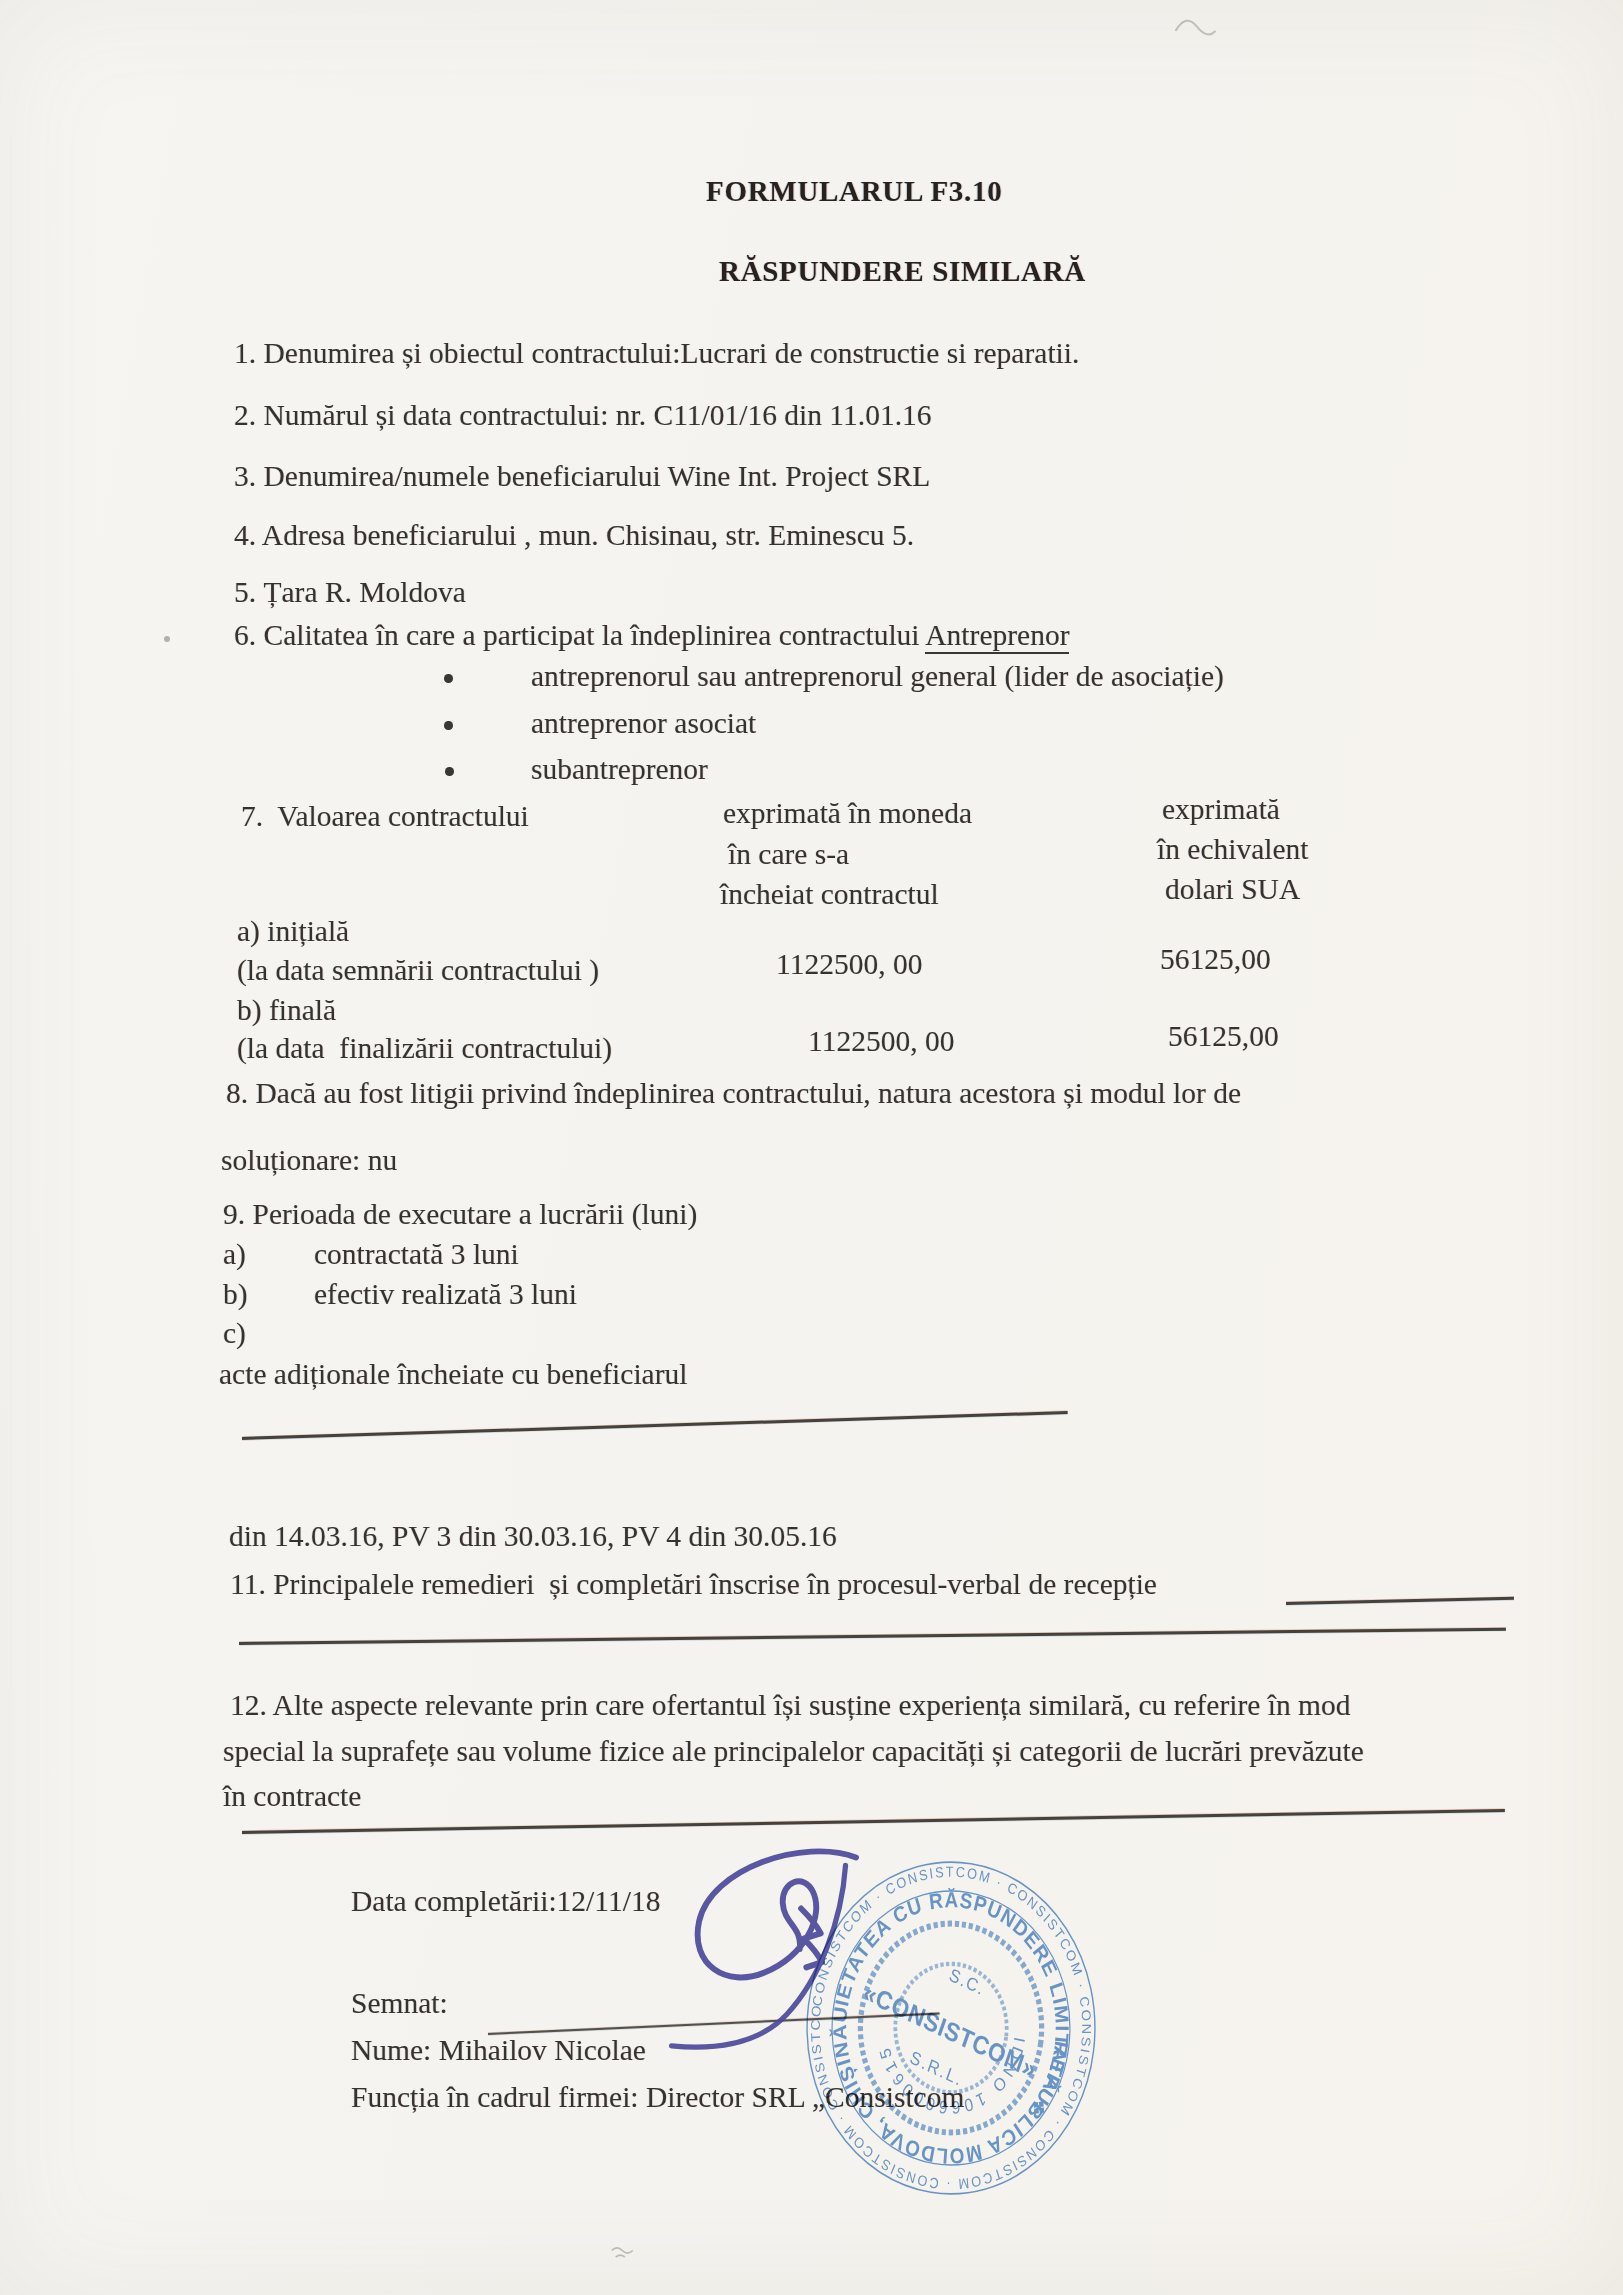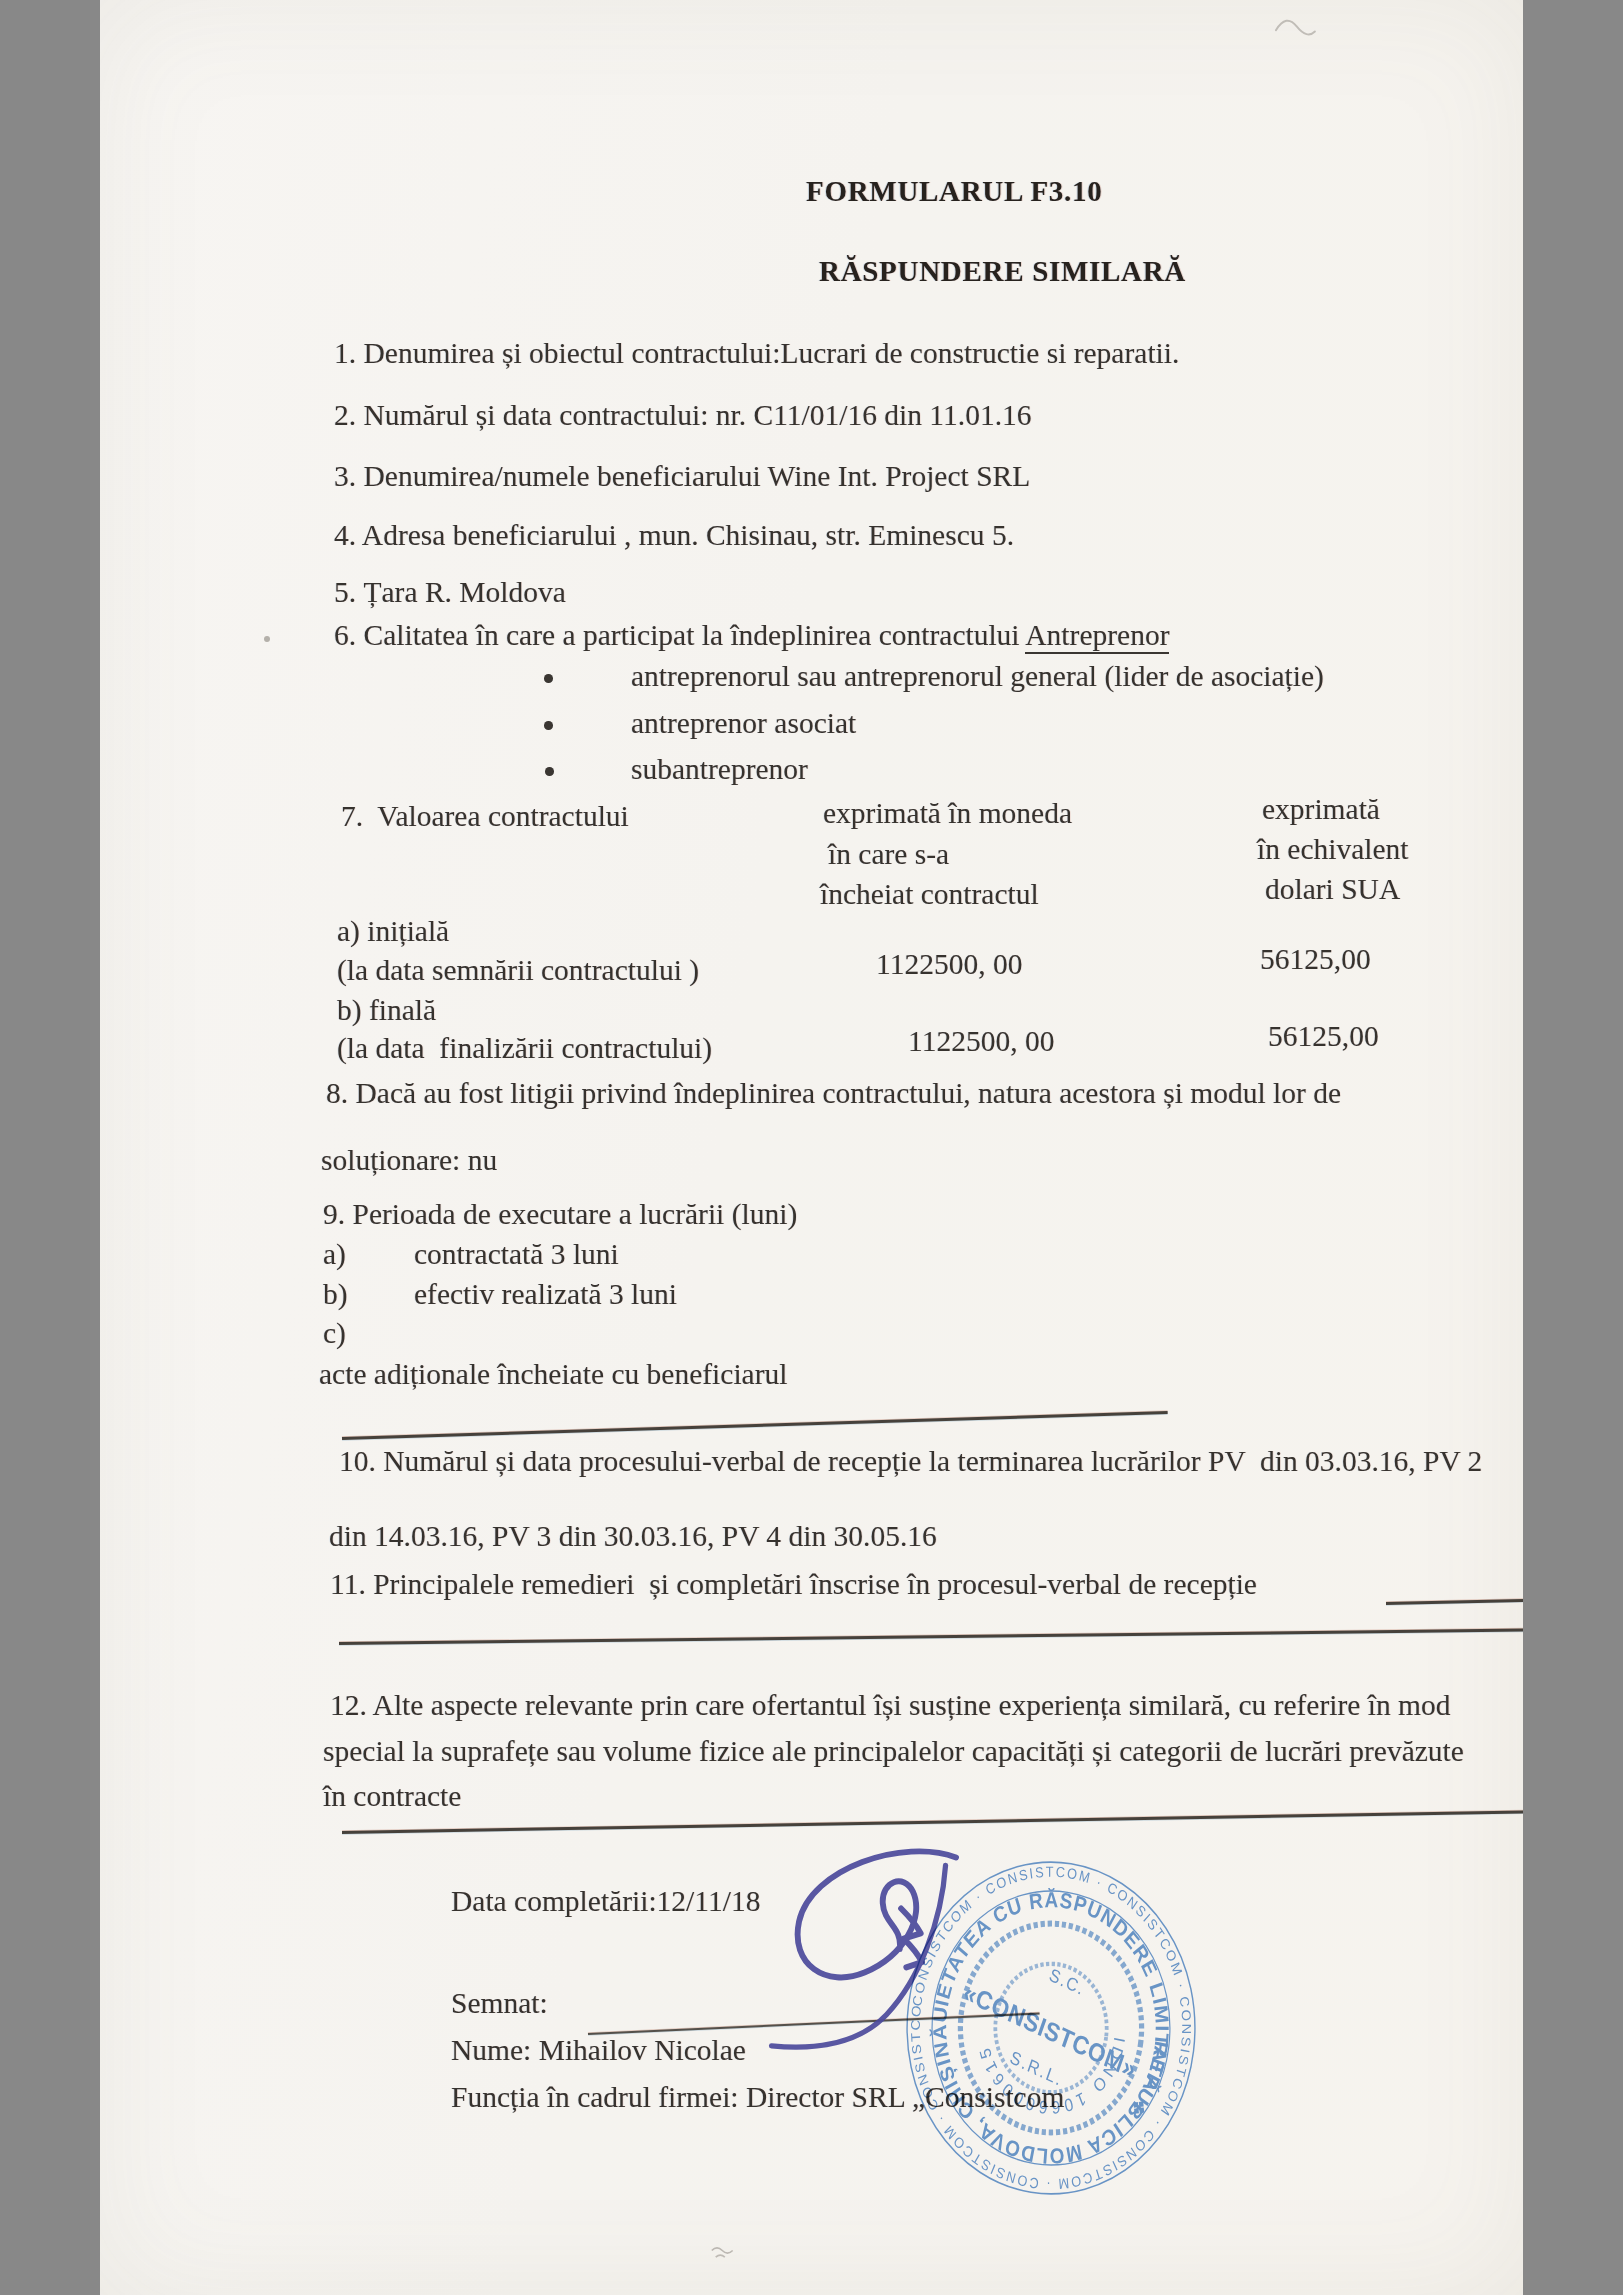--- a/index.html
+++ b/index.html
@@ -1,18 +1,18 @@
 <!DOCTYPE html>
 <html style="font-size:10.5px"><head>
 <meta charset="utf-8">
 <style>
   html,body { margin:0; padding:0; background:#888; }
   .page {
     position:relative;
-    width:1423px; height:2295px;
+    width:1623px; height:2295px;
     margin:0 auto;
     background:linear-gradient(100deg,#f7f5f2 0%, #f5f3ef 45%, #f6f3ee 100%);
     box-shadow:inset 0 0 118px rgba(120,110,95,.08);
     overflow:hidden;
     font-family:"Liberation Serif","DejaVu Serif",serif;
   }
   .t {
     position:absolute;
     white-space:pre;
     font-size:29.5px; line-height:1.12;
@@ -84,21 +84,20 @@
   <div class="t" style="left:223px; top:1198px;">9. Perioada de executare a lucrării (luni)</div>
   <div class="t" style="left:223px; top:1238px;">a)</div>
   <div class="t" style="left:314px; top:1238px;">contractată 3 luni</div>
   <div class="t" style="left:223px; top:1278px;">b)</div>
   <div class="t" style="left:314px; top:1278px;">efectiv realizată 3 luni</div>
   <div class="t" style="left:223px; top:1317px;">c)</div>
   <div class="t" style="left:219px; top:1358px;">acte adiționale încheiate cu beneficiarul</div>
 
   <div class="rule" style="left:242px; top:1437px; width:826px; transform:rotate(-1.8deg);"></div>
 
-  <div class="t" style="left:239px; top:1445px;">10. Numărul și data procesului-verbal de recepție la terminarea lucrărilor PV  din 03.03.16, PV 2</div>
   <div class="t" style="left:229px; top:1520px;">din 14.03.16, PV 3 din 30.03.16, PV 4 din 30.05.16</div>
 
   <div class="t" style="left:230px; top:1568px;">11. Principalele remedieri  și completări înscrise în procesul-verbal de recepție</div>
   <div class="rule" style="left:1286px; top:1602px; width:228px; transform:rotate(-1.3deg);"></div>
 
   <div class="rule" style="left:239px; top:1642px; width:1267px; transform:rotate(-0.65deg);"></div>
 
   <div class="t" style="left:230px; top:1689px;">12. Alte aspecte relevante prin care ofertantul își susține experiența similară, cu referire în mod</div>
   <div class="t" style="left:223px; top:1735px;">special la suprafețe sau volume fizice ale principalelor capacități și categorii de lucrări prevăzute</div>
   <div class="t" style="left:223px; top:1780px;">în contracte</div>

